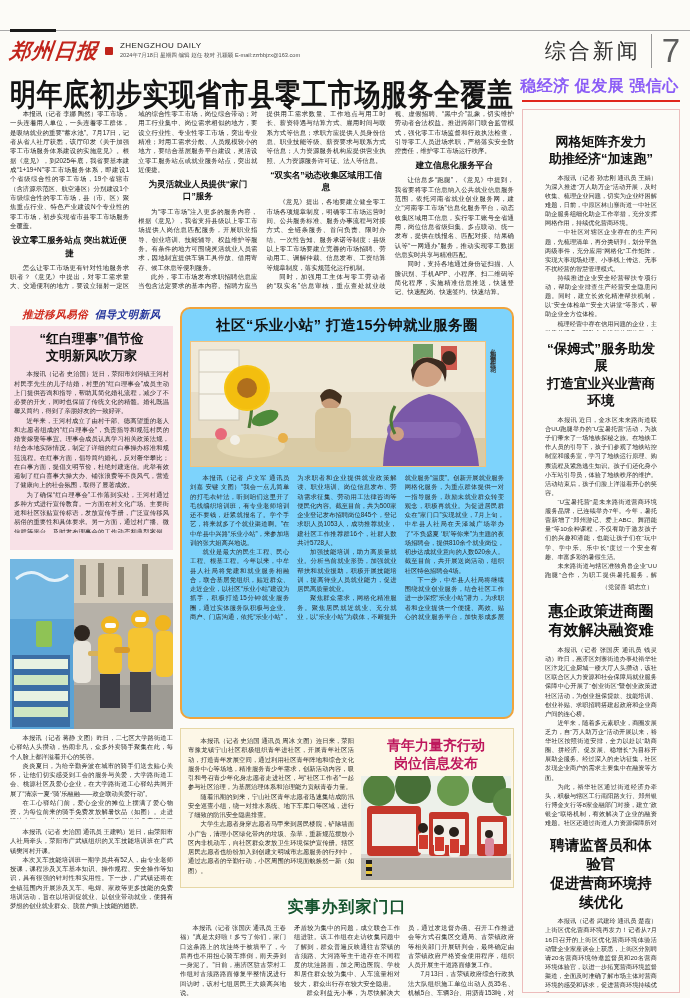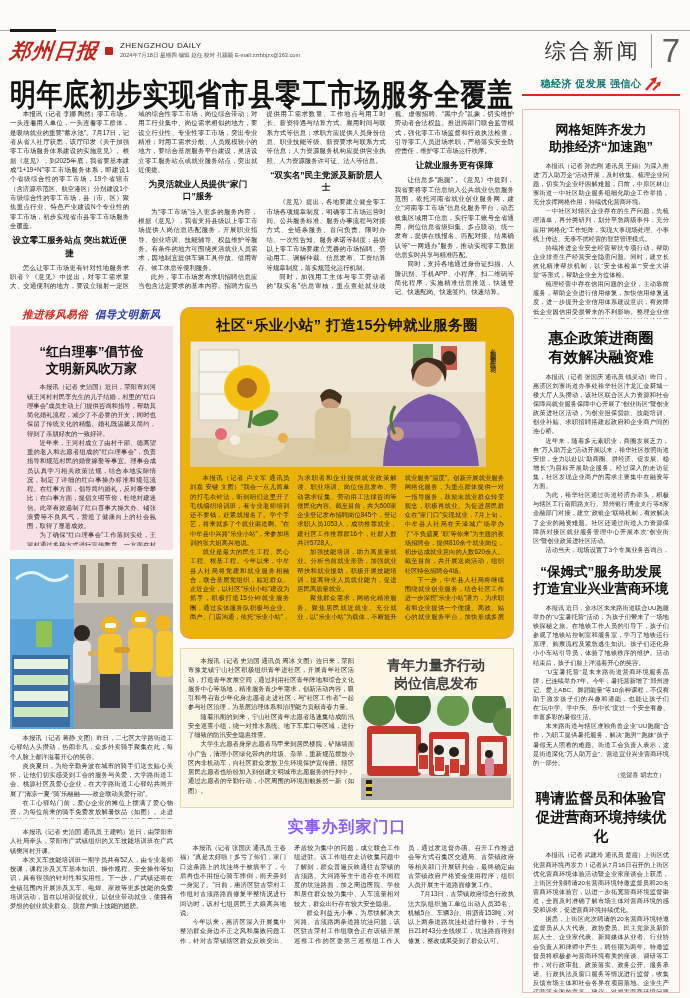--- a/index.html
+++ b/index.html
@@ -19,21 +19,21 @@
   .dateline { font-size:5.6px; color:#4a4a4a; margin-top:1.5px; white-space:nowrap; }
   .section-block { display:flex; align-items:center; gap:10px; }
   .section-title { font-size:21px; color:#2e2e2e; letter-spacing:3px; font-weight:500; }
   .section-divider { width:1px; height:34px; background:#9a9a9a; }
   .page-no { font-size:33px; color:#5e5e5e; font-weight:300; line-height:1; }
 
   
   .headline-band { display:flex; justify-content:space-between; align-items:flex-start; padding:7px 10px 0; height:40px;text-align:right; }
   .lead-headline { font-size:26px; font-weight:900; color:#141414; white-space:nowrap; letter-spacing:.5px; transform:scaleY(1.18); transform-origin:left top; }
   .badge { width:158px; flex:none; border-bottom:2px solid #e0271c; padding-bottom:3px; display:flex; align-items:center; justify-content:center; gap:3px; margin-top:2px; }
-  .badge-text { color:#0f766e; font-size:10px; font-weight:900; letter-spacing:.5px; white-space:nowrap; }
+  .badge-text { color:#8b5cf6; font-size:16px; font-weight:900; letter-spacing:.5px; white-space:nowrap; }
 
   
   .main { display:flex; gap:8px; padding:2px 10px 0; }
   .left-main { width:504px; flex:none; }
   .rail { width:158px; flex:none; }
 
   
   .top-article { column-count:4; column-gap:9px; height:192px; overflow:hidden; font-size:6.4px; line-height:1.46; text-align:justify; color:#262626; }
   .top-article .p { margin:0; text-indent:2em; }
   .top-article .h { font-weight:900; font-size:8.6px; text-align:center; text-indent:0; margin:3.5px 0; color:#101010; }
@@ -42,52 +42,52 @@
   .col-a { width:163px; flex:none; }
   .col-b { width:334px; flex:none; }
 
   .body-text { font-size:6.3px; line-height:1.47; text-align:justify; color:#2a2a2a; }
   .body-text p { margin:0; text-indent:2em; }
 
   
   .banner { text-align:center; font-size:10.5px; font-weight:900; font-style:italic; white-space:nowrap; margin:1px 0 4px; letter-spacing:.5px; }
   .banner .b1 { color:#d02a1e; }
   .banner .b2 { color:#24359c; margin-left:3px; }
-  .pink-box { background:#f8e1e7; padding:17px; height:224px; overflow:hidden; }
+  .pink-box { background:#f8e1e7; padding:4px; height:224px; overflow:hidden; }
   .pink-box h2 { font-size:13px; font-weight:900; text-align:center; line-height:1.28; margin:1px 0 5px; color:#111; }
   .pink-box .body-text { height:164px; overflow:hidden; }
 
   .riders { margin-top:9px; }
   .riders h2, .forklift h2 { font-size:13.5px; font-weight:900; text-align:center; line-height:1.28; margin:0 0 5px; color:#111; }
   .photo-frame { position:relative; overflow:hidden; background:#cfcac2; }
   .riders .photo-frame { width:163px; height:170px; }
   .riders .body-text { height:86px; overflow:hidden; margin-top:4px; }
   .forklift { margin-top:8px; }
   .forklift .body-text { height:86px; overflow:hidden; }
 
   
-  .station-box { border:2px solid #f0a43c; border-radius:10px; background:#eab308; padding:6px 8px; height:332px; overflow:hidden; }
+  .station-box { border:2px solid #f0a43c; border-radius:10px; background:#7dd3fc; padding:6px 8px; height:412px; overflow:hidden; }
   .station-box h2 { font-size:14.5px; font-weight:900; text-align:center; letter-spacing:.5px; margin:1px 0 6px; color:#111; }
   .station-media { display:flex; gap:4px; }
   .photo-flower-wrap { width:296px; height:126px; border:1px solid #f2c37c; flex:none; overflow:hidden; position:relative; background:#e6dcc6; }
   .caption-vertical { writing-mode:vertical-rl; font-size:6.2px; line-height:1.15; letter-spacing:1.5px; color:#333; padding-top:2px; }
   .station-text { column-count:3; column-gap:8px; height:156px; overflow:hidden; margin-top:6px; }
 
   .youth-box { margin-top:9px; background:#fdf7e7; border:1px solid #e6d7a6; padding:7px; display:flex; gap:7px; height:160px; overflow:hidden; }
   .youth-text { width:166px; flex:none; overflow:hidden; }
   .youth-right { flex:1; display:flex; flex-direction:column; }
-  .youth-right h2 { font-size:14px; font-weight:900; text-align:center; line-height:1.3; margin:0 0 4px; color:#404040; }
+  .youth-right h2 { font-size:14px; font-weight:900; text-align:center; line-height:1.3; margin:0 0 4px; color:#be185d; }
   .photo-boards-wrap { flex:1; position:relative; overflow:hidden; background:#eef1ea; }
 
   .door { margin-top:9px; }
-  .door h2 { font-size:16px; font-weight:900; text-align:center; letter-spacing:1px; margin:0 0 5px; color:#8b5cf6; }
+  .door h2 { font-size:16px; font-weight:900; text-align:center; letter-spacing:1px; margin:0 0 5px; color:#14532d; }
   .door-text { column-count:3; column-gap:8px; height:118px; overflow:hidden; }
 
   
-  .rail-box { border:1px solid #edbcbc; padding:10px; height:884px; overflow:hidden; background:#fcfbf7; }
+  .rail-box { border:1px solid #edbcbc; padding:22px; height:884px; overflow:hidden; background:#fcfbf7; }
   .rail-article { margin-bottom:9px; }
   .rail-article h2 { font-weight:900; text-align:center; line-height:1.3; color:#111; margin:2px 0 5px; }
   .rail-article.a1 h2 { font-size:13px; }
   .rail-article.a2 h2 { font-size:15px; }
   .rail-article.a3 h2 { font-size:13.5px; }
   .rail-article.a4 h2 { font-size:14.5px; }
   .rail-article .body-text { font-size:6.2px; overflow:hidden; }
   .rail-article.a1 .body-text { height:158px; }
   .rail-article.a2 .body-text { height:182px; }
   .rail-article.a3 .body-text { height:166px; }
@@ -136,24 +136,24 @@
     <div class="left-main">
 
       <div class="top-article">
 
       <div class="blk p">本报讯（记者 李娜 陶然）零工市场，一头连着用人单位，一头连着零工群体，是吸纳就业的重要“蓄水池”。7月17日，记者从省人社厅获悉，该厅印发《关于加强零工市场服务体系建设的实施意见》。根据《意见》，到2025年底，我省要基本建成“1+19+N”零工市场服务体系，即建设1个省级综合性的零工市场，19个省辖市（含济源示范区、航空港区）分别建设1个市级综合性的零工市场，县（市、区）聚焦重点行业、特色产业建设N个专业性的零工市场，初步实现省市县零工市场服务全覆盖。</div>
           <div class="blk h">设立零工服务站点 突出就近便捷</div>
           <div class="blk p">怎么让零工市场更有针对性地服务求职者？《意见》中提出，对零工需求量大、交通便利的地方，要设立辐射一定区域的综合性零工市场，岗位综合带动；对用工行业集中、岗位需求相似的地方，要设立行业性、专业性零工市场，突出专业精准；对用工需求分散、人员规模较小的地方，要结合基层服务平台建设，灵活设立零工服务站点或就业服务站点，突出就近便捷。</div>
           <div class="blk h">为灵活就业人员提供“家门口”服务</div>
           <div class="blk p">为“零工市场”注入更多的服务内容，根据《意见》，我省支持县级以上零工市场提供人岗信息匹配服务，开展职业指导、创业培训、技能辅导、权益维护等服务。有条件的地方可围绕灵活就业人员需求，因地制宜提供车辆工具停放、借用寄存、候工休息等便利服务。</div>
           <div class="blk p">此外，零工市场发布求职招聘信息应当包含法定要求的基本内容。招聘方应当提供用工需求数量、工作地点与用工时长、薪资待遇与结算方式、雇用时间与联系方式等信息；求职方应提供人员身份信息、职业技能等级、薪资要求与联系方式等信息；人力资源服务机构应提供营业执照、人力资源服务许可证、法人等信息。</div>
-          <div class="blk h">“双实名”民主党派及新阶层人士</div>
+          <div class="blk h">“双实名”动态收集区域用工信息</div>
           <div class="blk p">《意见》提出，各地要建立健全零工市场各项规章制度，明确零工市场运营时间、公共服务标准、服务办事流程与对接方式、全链条服务、首问负责、限时办结、一次性告知、服务承诺等制度；县级以上零工市场要建立完善的市场招聘、劳动用工、调解仲裁、信息发布、工资结算等规章制度，落实规范化运行机制。</div>
           <div class="blk p">同时，加强用工主体与零工劳动者的“双实名”信息审核，重点查处就业歧视、虚假招聘、“黑中介”乱象，切实维护劳动者合法权益。推进跨部门联合监管模式，强化零工市场监督和行政执法检查，引导零工人员进场求职，严格落实安全防控责任，维护零工市场运行秩序。</div>
-          <div class="blk h">让就业服务更有保障</div>
+          <div class="blk h">建立信息化服务平台</div>
           <div class="blk p">让信息多“跑腿”，《意见》中提到，我省要将零工信息纳入公共就业信息服务范围，依托河南省就业创业服务网，建立“河南零工市场”信息化服务平台，动态收集区域用工信息，实行零工账号全省通用，岗位信息省级归集、多点联动、统一发布，提供在线报名、匹配对接、结果确认等“一网通办”服务，推动实现零工数据信息实时共享与精准匹配。</div>
           <div class="blk p">同时，支持各地通过身份证扫描、人脸识别、手机APP、小程序、扫二维码等简化程序，实施精准信息推送，快速登记、快速配岗、快速签约、快速结算。</div>
         </div>
 
       <div class="lower">
 
         <div class="col-a">
 
           <div class="banner">
             <span class="b1">推进移风易俗</span>
@@ -346,49 +346,49 @@
           </h2>
           <div class="body-text">
 
           <p>本报讯（记者 孙志刚 通讯员 王娟）为深入推进“万人助万企”活动开展，及时收集、梳理企业问题，切实为企业纾困解难题，日前，中原区林山寨街道一中社区助企服务组细化助企工作举措，充分发挥网格作用，持续优化营商环境。</p>
               <p>一中社区对辖区企业存在的生产问题，先梳理清单，再分类研判，划分平急两级事件，充分应用“网格化”工作矩阵，实现大事现场处理、小事线上传达、无事不扰经营的智慧管理模式。</p>
               <p>持续推进企业安全经营帮扶专项行动，帮助企业排查生产经营安全隐患问题。同时，建立长效化精准帮扶机制，以“安全体检单”“安全大讲堂”等形式，帮助企业全方位体检。</p>
               <p>梳理经营中存在信用问题的企业，主动靠前服务，帮助企业进行信用修复，加快信用修复速度，进一步提升企业信用体系建设意识，有效降低企业因信用受损带来的不利影响。整理企业信息台账，归集企业问题清单，持续针对性输送符合企业申报条件的惠企政策，鼓励企业在项目研发、科技创新、促进就业等奖补政策方面申报，助力企业经济发展。</p>
             </div>
         </div>
 
+        <div class="rail-article a3">
+          <h2>
+            <span>“保姆式”服务助发展</span><br>
+            <span>打造宜业兴业营商环境</span>
+          </h2>
+          <div class="body-text">
+
+          <p>本报讯 近日，金水区未来路街道联合UU跑腿举办的“U宝暑托营”活动，为孩子们带来了一场地铁探秘之旅。在地铁工作人员的引导下，孩子们参观了地铁站控制室和服务室，学习了地铁运行原理、购票流程及紧急逃生知识。孩子们还化身小小车站引导员，体验了地铁秩序的维护。活动结束后，孩子们脸上洋溢着开心的笑容。</p>
+              <p>“U宝暑托营”是未来路街道营商环境服务品牌，已连续举办7年。今年，暑托营新增了“郑州游记、爱上ABC、舞蹈能量”等10余种课程，不仅有助于激发孩子们的兴趣和潜能，也能让孩子们在“玩中学、学中乐、乐中长”度过一个安全有趣、丰富多彩的暑假生活。</p>
+              <p>未来路街道与辖区准独角兽企业“UU跑腿”合作，为职工提供暑托服务，解决“跑男”“跑妹”孩子暑假无人照看的难题。街道工会负责人表示，这是街道深化“万人助万企”、营造宜业兴业营商环境的一部分。</p>
+              <p>长期以来，未来路街道用“保姆式”服务，通过帮助企业找场地、办执照、招员工、融资金等，营造了投资放心、发展安心、干事顺心的营商环境。5年来，街道引进和培育了20余家总部企业，GDP从60亿元跃升至200亿元，税收也实现了从4亿元到近10亿元的突破。</p>
+            </div>
+          <div class="byline">（党贺喜 胡志立）</div>
+        </div>
+
         <div class="rail-article a2">
           <h2>
             <span>惠企政策进商圈</span><br>
             <span>有效解决融资难</span>
           </h2>
           <div class="body-text">
 
           <p>本报讯（记者 张国庆 通讯员 钱灵动）昨日，惠济区刘寨街道办事处裕华社区汴龙汇金厨城一楼大厅人头攒动，该社区联合区人力资源和社会保障局就业服务保障中心开展了“创业街区”暨创业政策进社区活动，为创业担保贷款、技能培训、创业补贴、求职招聘搭建起政府和企业商户间的连心桥。</p>
               <p>近年来，随着多元素职业，商圈发展乏力，自“万人助万企”活动开展以来，裕华社区按照街道安排，全力以赴以“助商圈、拼经济、促发展、稳增长”为目标开展助企服务。经过深入的走访征集，社区发现企业商户的需求主要集中在融资等方面。</p>
               <p>为此，裕华社区通过街道经济办牵头，积极与辖区工行南阳路支行、郑州银行博金支行等8家金融部门对接，建立“政银企”联络机制，有效解决了企业的融资难题。社区还通过街道人力资源保障所对接区就业服务管理中心开展本次“创业街区”暨创业政策进社区活动。</p>
               <p>活动当天，现场设置了3个专属业务咨询台，为创业商户提供现场咨询、受理服务。为确保惠企政策精准落地，社区专门聘请了人社部门创业贷款项目工作人员和银行部门的专业人员，针对创业人员关心的申请条件、办理流程、贷款额度、贷款期限和政府贴息等问题进行了耐心解答，使企业商户对创业政策有了深入的了解，根据所需精准申办。</p>
             </div>
         </div>
 
-        <div class="rail-article a3">
-          <h2>
-            <span>“保姆式”服务助发展</span><br>
-            <span>打造宜业兴业营商环境</span>
-          </h2>
-          <div class="body-text">
-
-          <p>本报讯 近日，金水区未来路街道联合UU跑腿举办的“U宝暑托营”活动，为孩子们带来了一场地铁探秘之旅。在地铁工作人员的引导下，孩子们参观了地铁站控制室和服务室，学习了地铁运行原理、购票流程及紧急逃生知识。孩子们还化身小小车站引导员，体验了地铁秩序的维护。活动结束后，孩子们脸上洋溢着开心的笑容。</p>
-              <p>“U宝暑托营”是未来路街道营商环境服务品牌，已连续举办7年。今年，暑托营新增了“郑州游记、爱上ABC、舞蹈能量”等10余种课程，不仅有助于激发孩子们的兴趣和潜能，也能让孩子们在“玩中学、学中乐、乐中长”度过一个安全有趣、丰富多彩的暑假生活。</p>
-              <p>未来路街道与辖区准独角兽企业“UU跑腿”合作，为职工提供暑托服务，解决“跑男”“跑妹”孩子暑假无人照看的难题。街道工会负责人表示，这是街道深化“万人助万企”、营造宜业兴业营商环境的一部分。</p>
-              <p>长期以来，未来路街道用“保姆式”服务，通过帮助企业找场地、办执照、招员工、融资金等，营造了投资放心、发展安心、干事顺心的营商环境。5年来，街道引进和培育了20余家总部企业，GDP从60亿元跃升至200亿元，税收也实现了从4亿元到近10亿元的突破。</p>
-            </div>
-          <div class="byline">（党贺喜 胡志立）</div>
-        </div>
-
         <div class="rail-article a4">
           <h2>
             <span>聘请监督员和体验官</span><br>
             <span>促进营商环境持续优化</span>
           </h2>
           <div class="body-text">
 
           <p>本报讯（记者 武建玲 通讯员 楚霞）上街区优化营商环境再发力！记者从7月16日召开的上街区优化营商环境体验活动暨企业家座谈会上获悉，上街区分别聘请20名营商环境特邀监督员和20名营商环境体验官，以进一步拓宽营商环境监督渠道，全面及时准确了解市场主体对营商环境的感受和诉求，促进营商环境持续优化。</p>
               <p>据悉，上街区此次聘请的20名营商环境特邀监督员从人大代表、政协委员、民主党派及新阶层人士、企业家代表、新闻媒体从业者、行业协会负责人和律师中产生，聘任期为两年。特邀监督员将积极参与营商环境有关的座谈、调研等工作，对行政审批、政策落实、政务公开、服务承诺、行政执法及窗口服务等情况进行监督，收集反馈市场主体和社会各界在项目落地、企业生产运营等方面的意见、建议，对损害营商环境问题线索进行监督举报，配合相关部门开展投诉举报信息核查等工作，宣传优化提升营商环境有关法律法规和工作部署。</p>
             </div>

